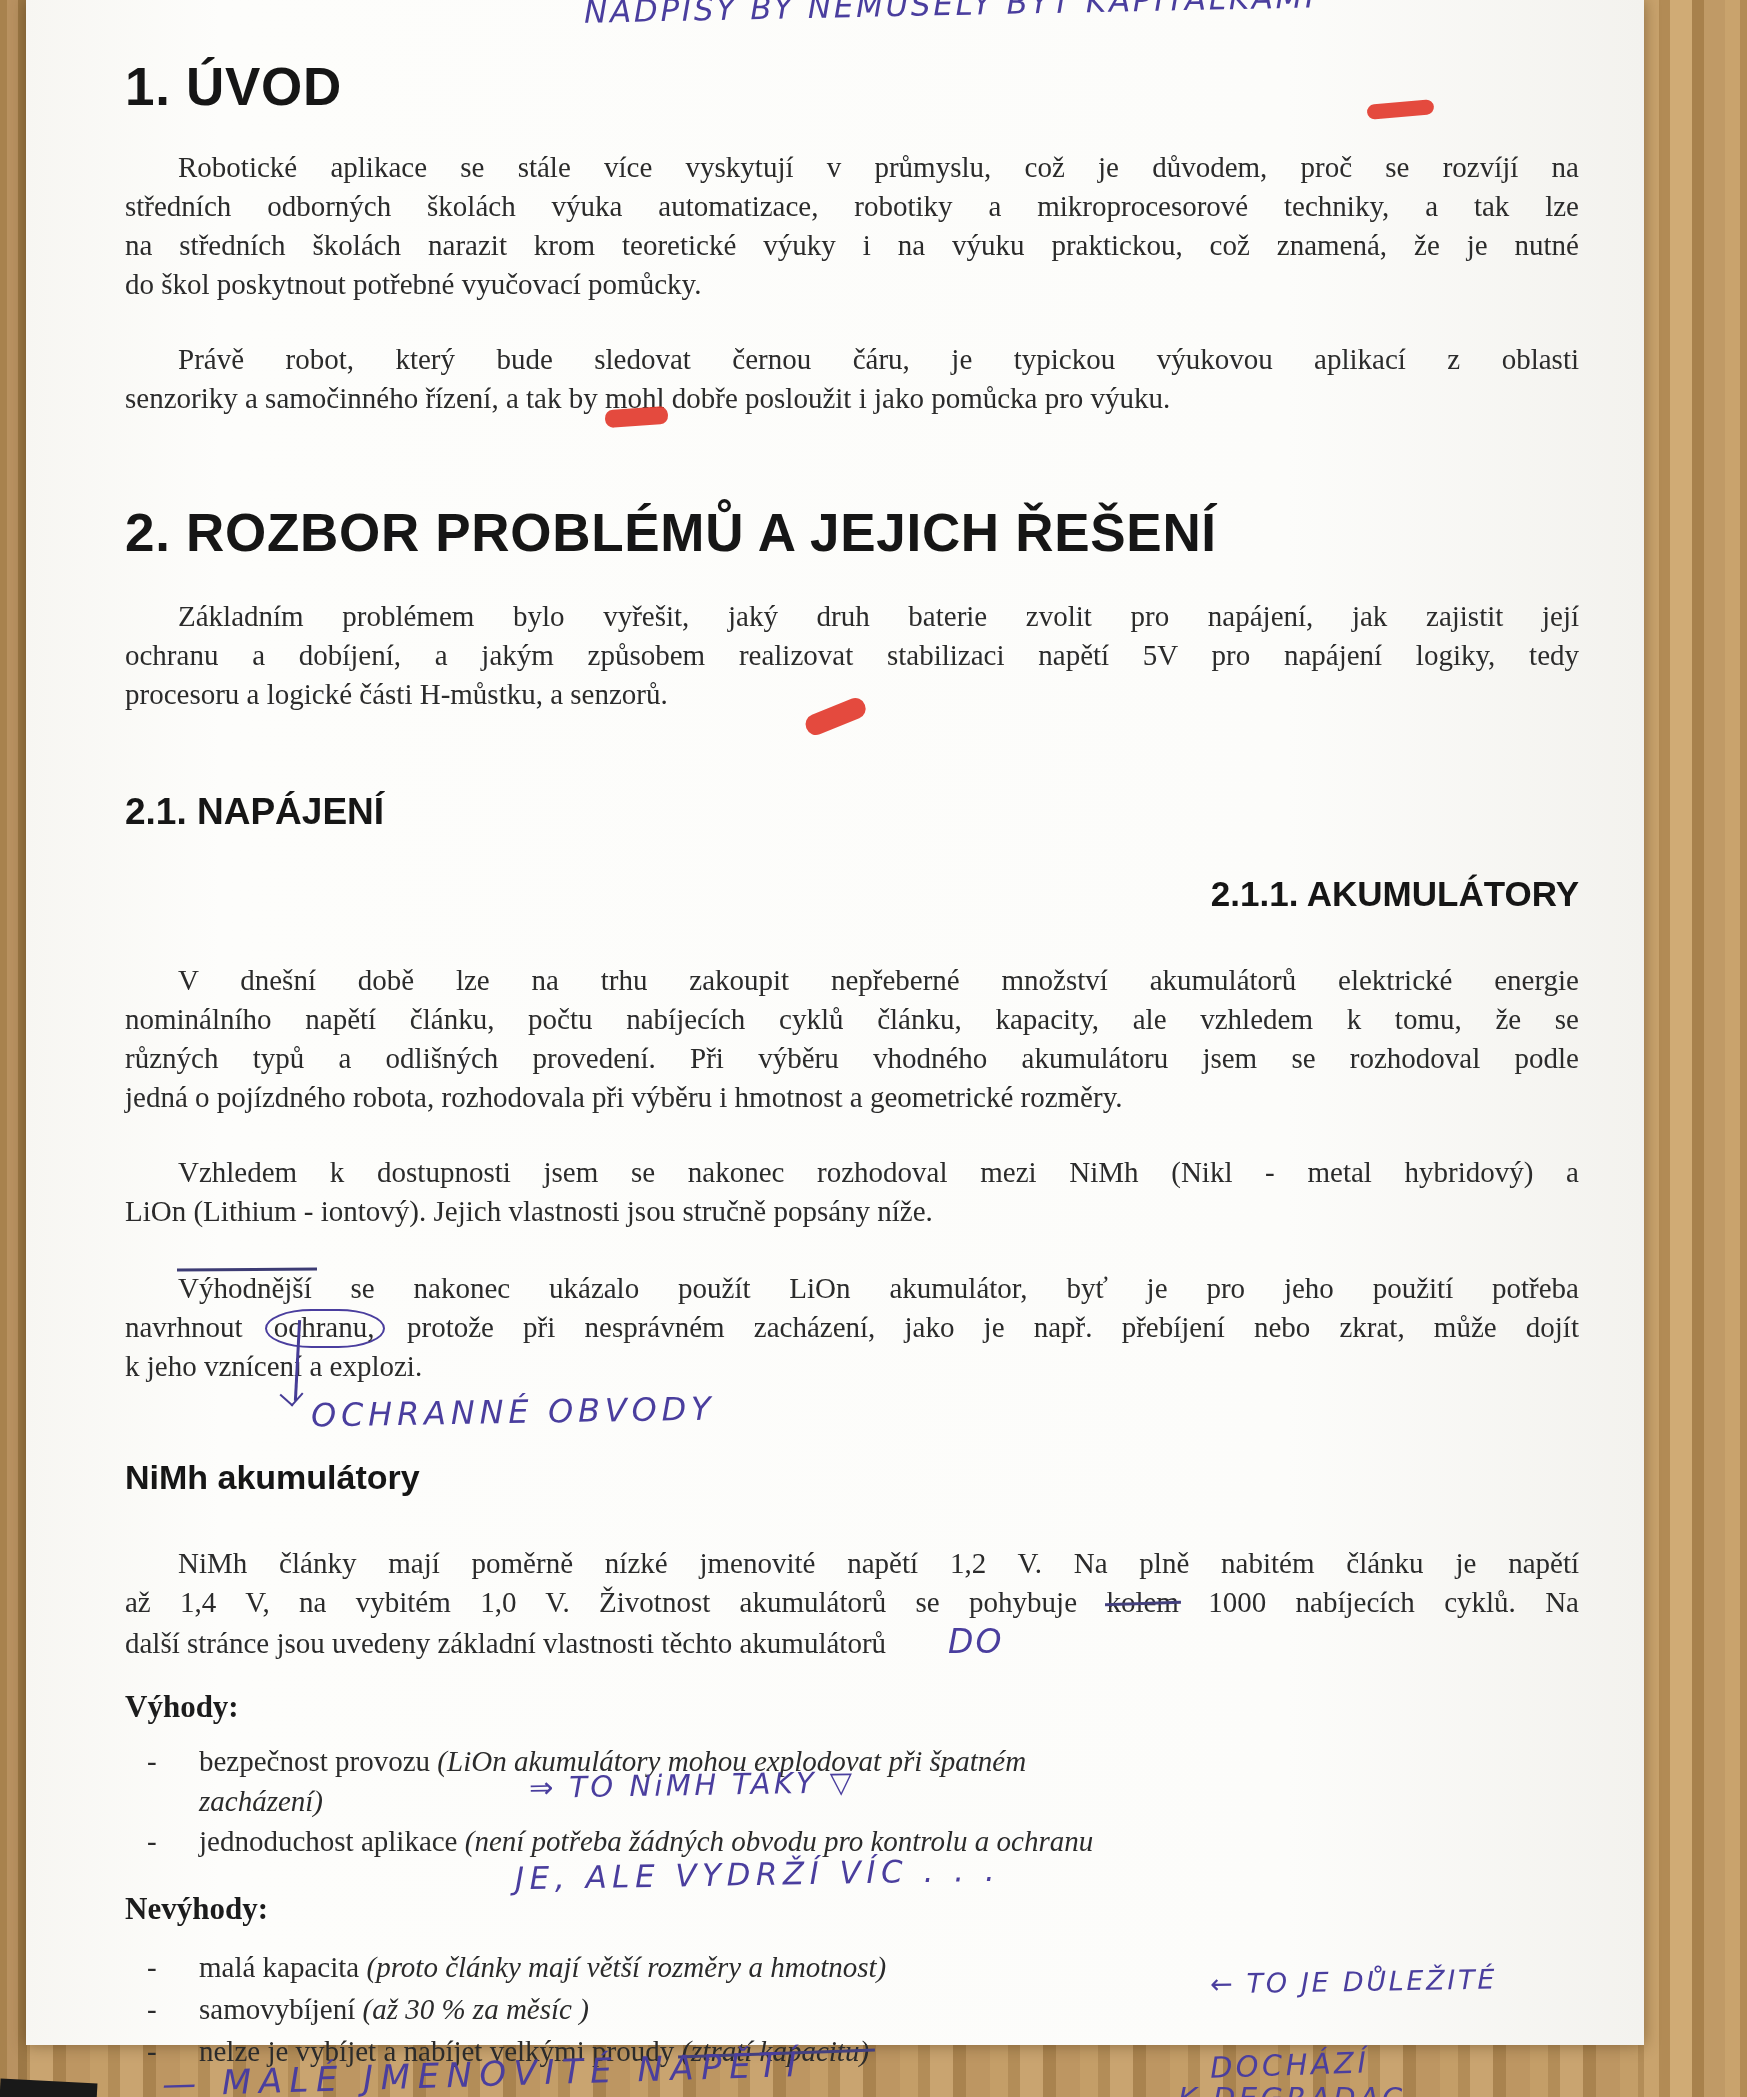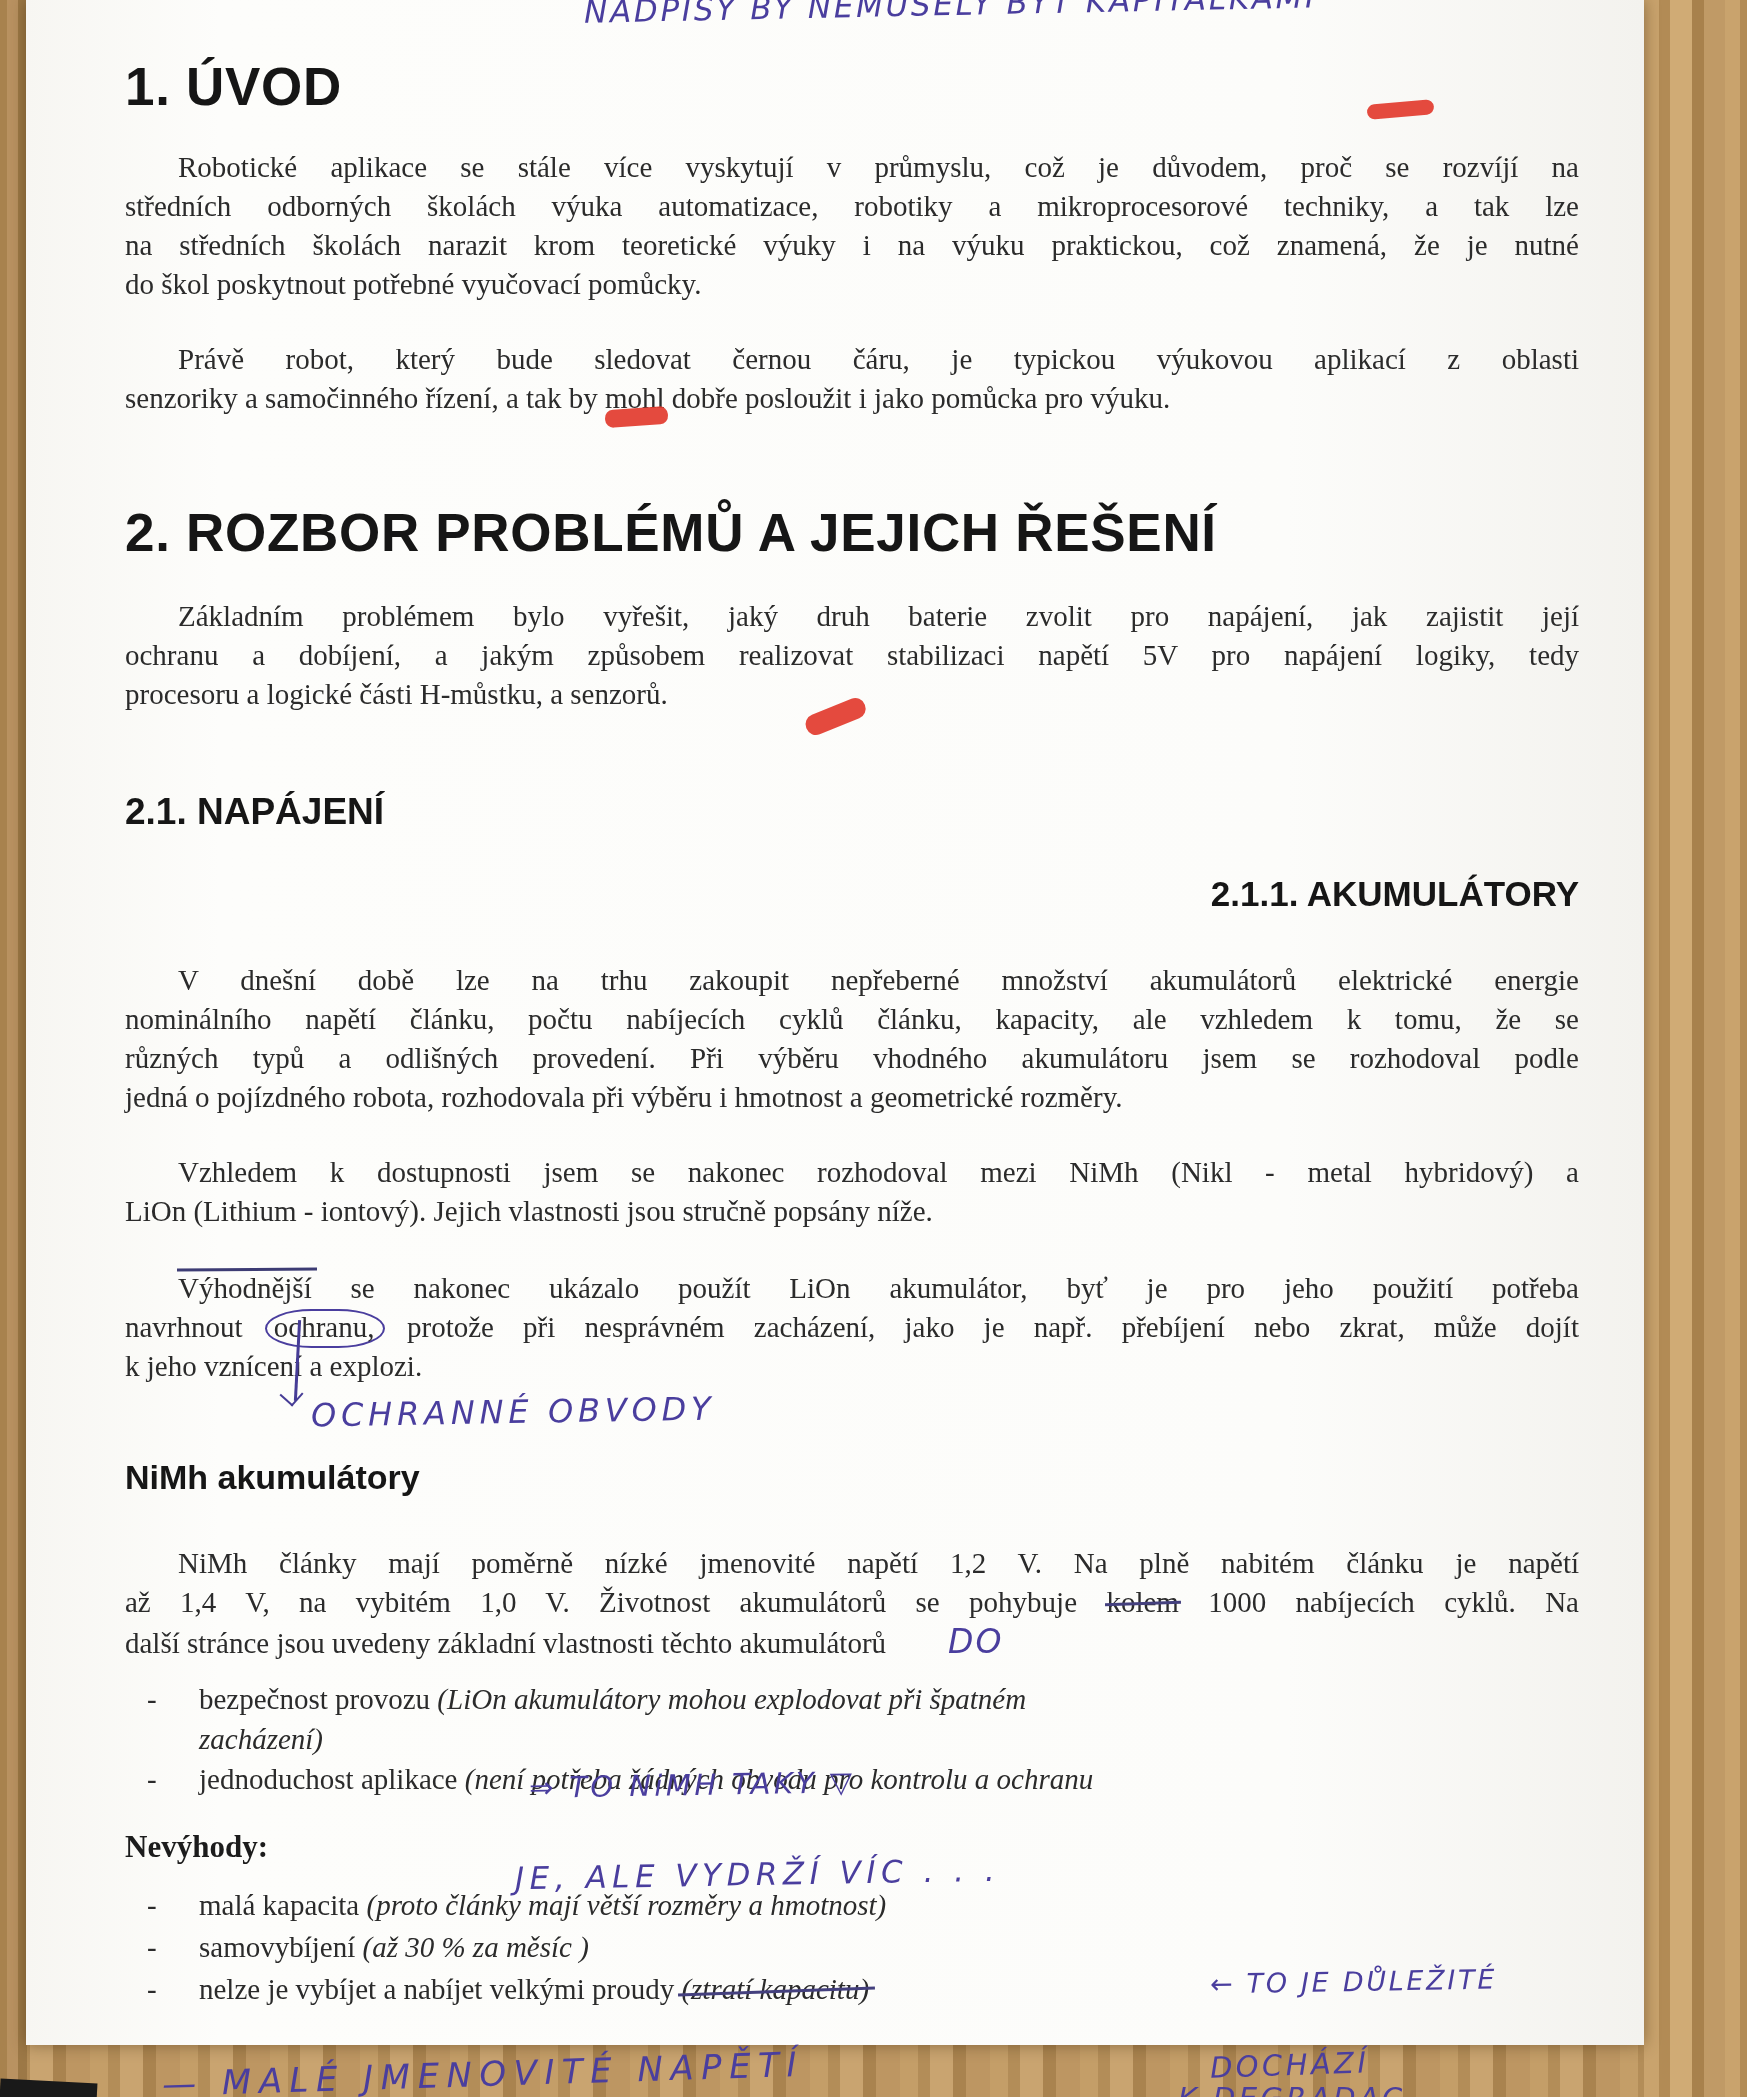--- a/index.html
+++ b/index.html
@@ -113,20 +113,21 @@
   </div>
 
   <h3 class="h-sans hnimh">NiMh akumulátory</h3>
 
   <div class="para p7">
     <div class="pline just indent">NiMh články mají poměrně nízké jmenovité napětí 1,2 V. Na plně nabitém článku je napětí</div>
     <div class="pline just"><span>až 1,4 V, na vybitém 1,0 V. Životnost akumulátorů se pohybuje </span><span class="pen-strike">kolem</span><span> 1000 nabíjecích cyklů. Na</span></div>
     <div class="pline"><span>další stránce jsou uvedeny základní vlastnosti těchto akumulátorů</span><span class="hw-inline">DO</span></div>
   </div>
 
+  <div class="vlabel">Výhody:</div>
   <div class="vlist">
     <div class="li"><span class="dash">-</span><span>bezpečnost provozu </span><span class="it">(LiOn akumulátory mohou explodovat při špatném</span></div>
     <div class="li"><span class="it">zacházení)</span></div>
     <div class="li"><span class="dash">-</span><span>jednoduchost aplikace </span><span class="it">(není potřeba žádných obvodu pro kontrolu a ochranu</span></div>
   </div>
 
   <div class="nlabel">Nevýhody:</div>
   <div class="nlist">
     <div class="li"><span class="dash">-</span><span>malá kapacita </span><span class="it">(proto články mají větší rozměry a hmotnost)</span></div>
     <div class="li"><span class="dash">-</span><span>samovybíjení </span><span class="it">(až 30 % za měsíc )</span></div>

